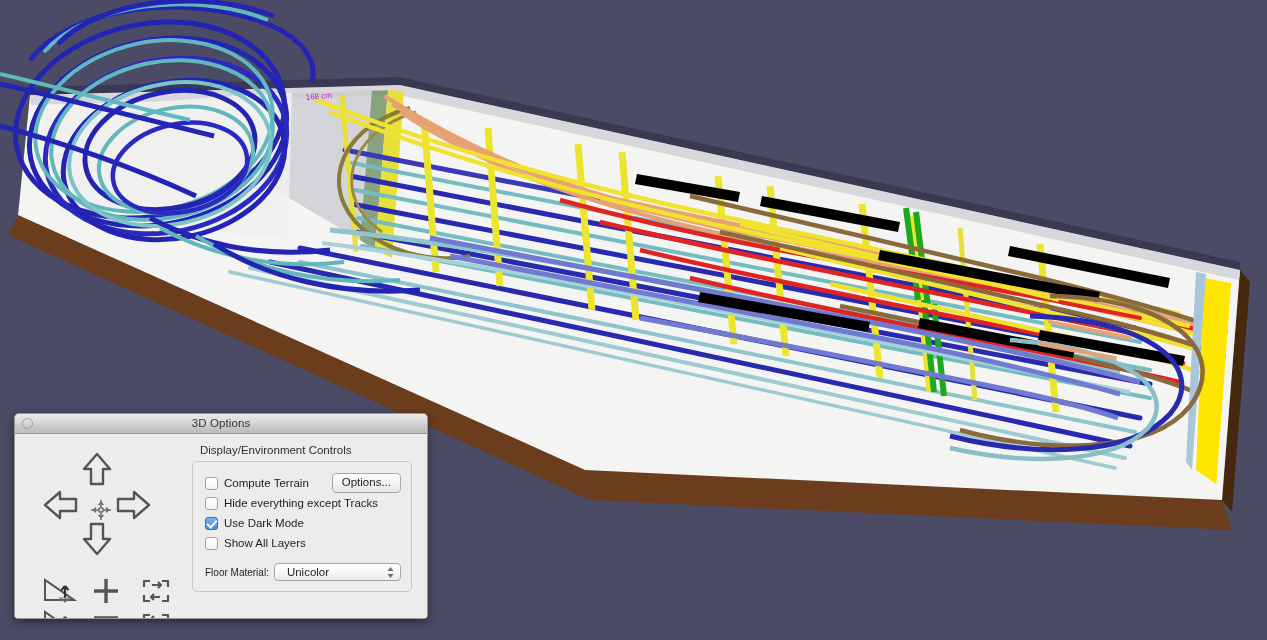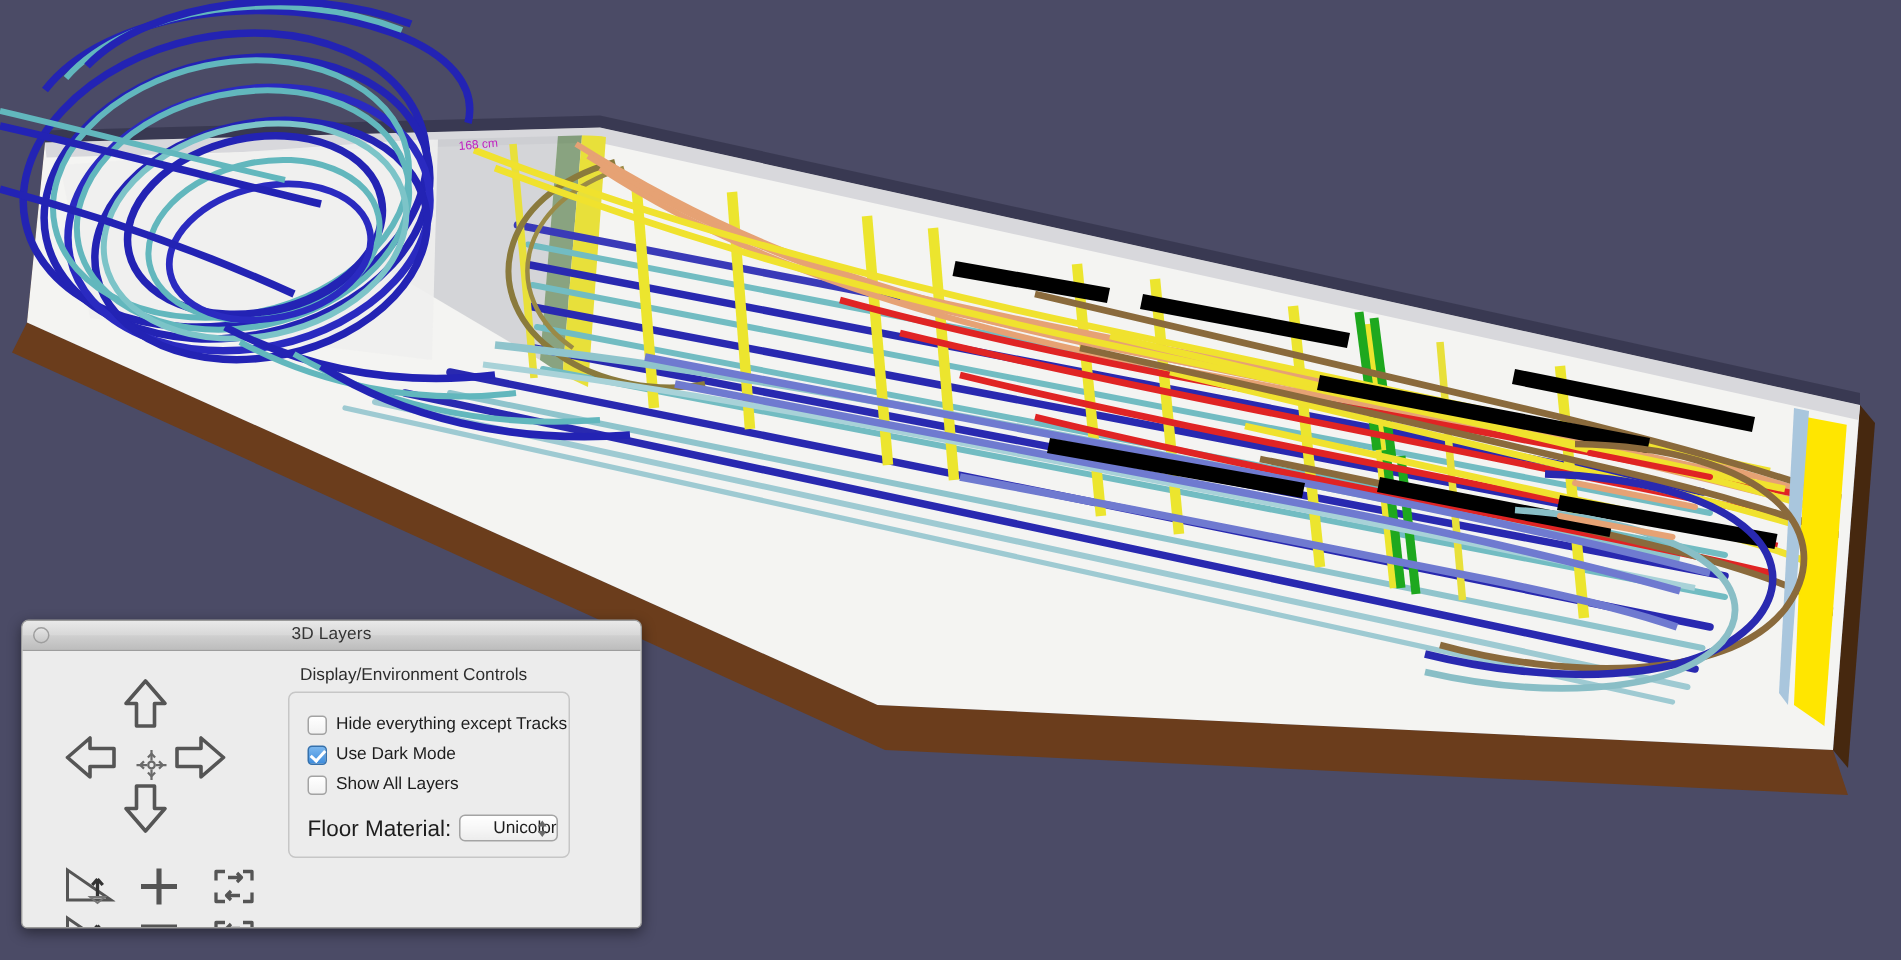--- a/index.html
+++ b/index.html
@@ -84,21 +84,21 @@
     align-items: center;
     justify-content: center;
   }
   .nav-btn svg { display: block; }
 
   
   .controls-col {
     position: absolute;
     left: 177px;
     top: 10px;
-    width: 188px;
+    width: 220px;
   }
   .group-caption {
     font-size: 11.5px;
     color: #2d2d2d;
     margin: 0 0 5px 8px;
   }
   .group-box {
     border: 1px solid #c6c6c6;
     border-radius: 5px;
     background: transparent;
@@ -151,36 +151,36 @@
     padding: 2px 9px 3px;
     line-height: 13px;
     cursor: default;
   }
   .floor-row {
     display: flex;
     align-items: center;
     margin-top: 10px;
   }
   .floor-label {
-    font-size: 15px;
+    font-size: 10px;
     color: #1d1d1d;
     margin-right: 5px;
     white-space: nowrap;
   }
   .combo {
     position: relative;
     flex: 1;
     height: 18px;
     background: linear-gradient(to bottom, #ffffff 0%, #f6f6f6 55%, #ececec 100%);
     border: 1px solid #a4a4a4;
     border-radius: 4px;
     box-sizing: border-box;
     display: flex;
     align-items: center;
-    padding-left: 22px;
+    padding-left: 12px;
   }
   .combo-value {
     font-size: 11.5px;
     color: #1d1d1d;
   }
   .stepper {
     position: absolute;
     right: 5px;
     top: 2px;
     width: 9px;
@@ -378,21 +378,21 @@
   </g>
 
   <text x="306" y="100" font-family="'Liberation Sans', sans-serif" font-size="8" fill="#c020c0" transform="rotate(-5 306 100)">168 cm</text>
 </svg>
 </div>
 
 <div id="control-window">
 
   <div class="titlebar">
     <div class="close-btn"></div>
-    <div class="titlebar-title">3D Layers</div>
+    <div class="titlebar-title">3D Options</div>
   </div>
 
   <div class="window-body">
 
     <div class="nav-pad">
 
       <div class="nav-btn" style="left:64px; top:18px;">
         <svg width="36" height="34" viewBox="0 0 36 34">
             <path d="M18 2 L31 17 H24 V32 H12 V17 H5 Z" fill="none" stroke="#555" stroke-width="2.4" stroke-linejoin="round"></path>
           </svg>
@@ -479,20 +479,27 @@
           </g>
         </svg>
       </div>
     </div>
 
     <div class="controls-col">
       <div class="group-caption">Display/Environment Controls</div>
 
       <div class="group-box">
 
+        <div class="check-row with-btn">
+          <div class="check-left">
+            <span class="checkbox"></span>
+            <span class="check-label">Compute Terrain</span>
+          </div>
+          <button class="push-btn">Options...</button>
+        </div>
 
         <div class="check-row">
           <span class="checkbox"></span>
           <span class="check-label">Hide everything except Tracks</span>
         </div>
 
         <div class="check-row">
           <span class="checkbox checked"></span>
           <span class="check-label">Use Dark Mode</span>
         </div>

